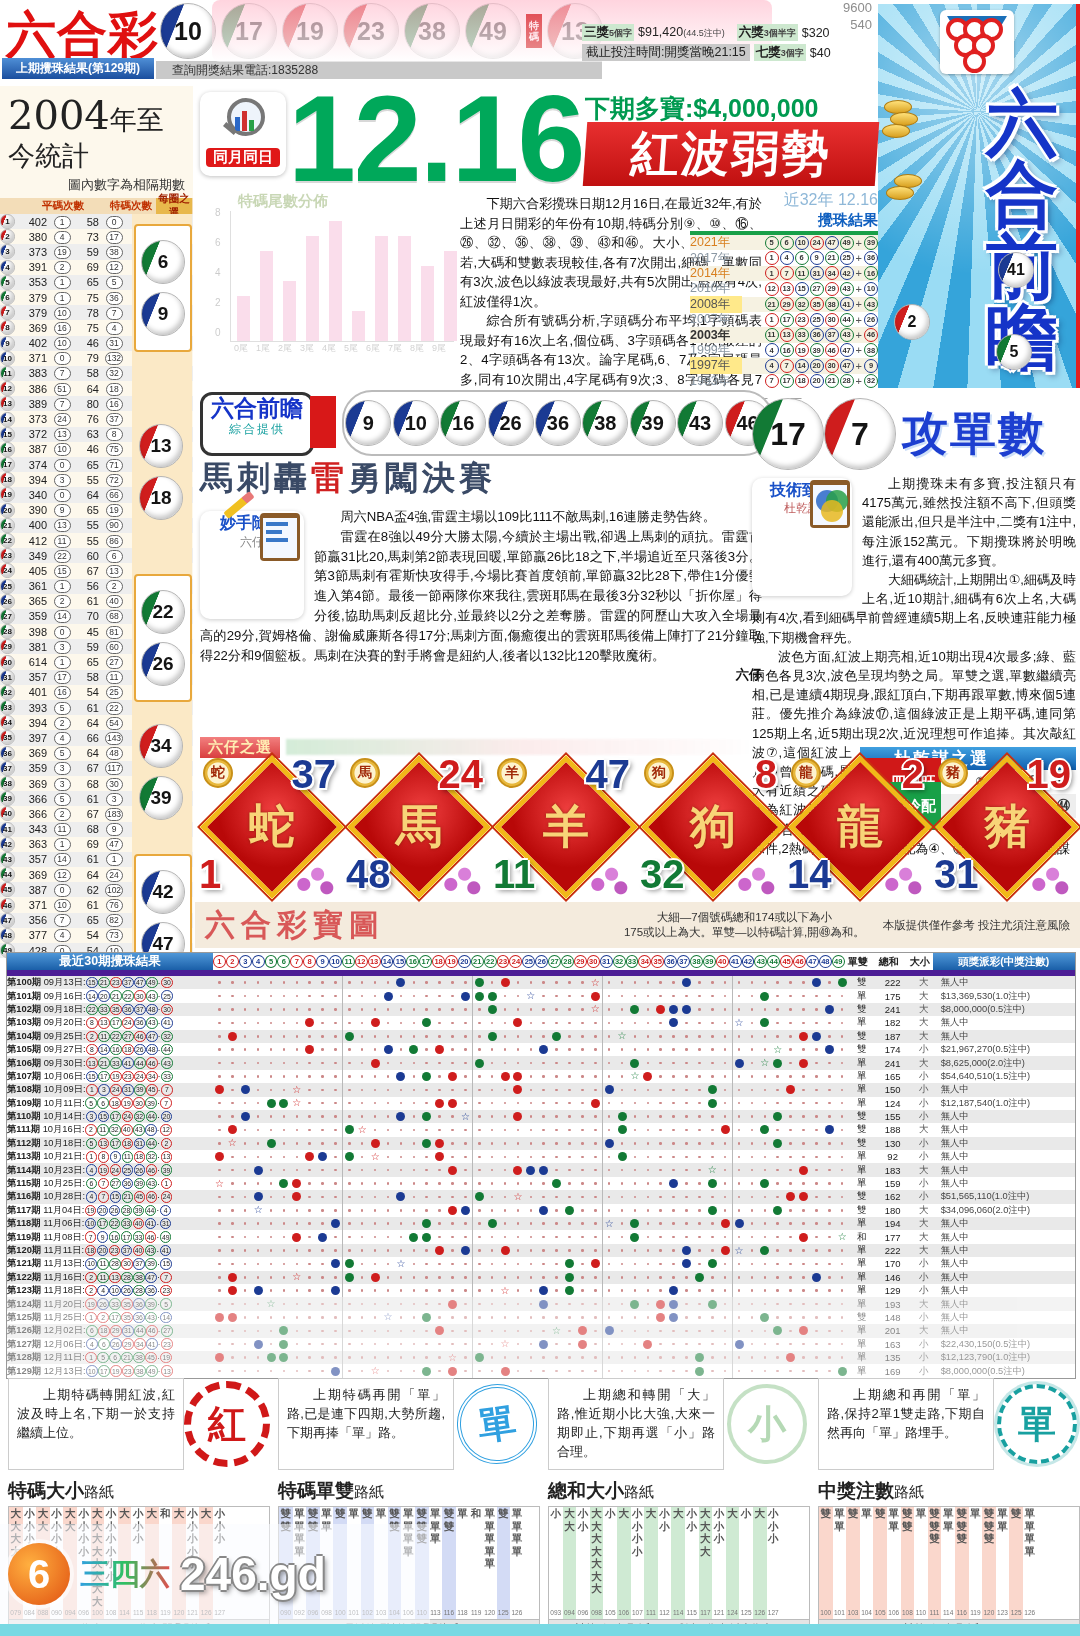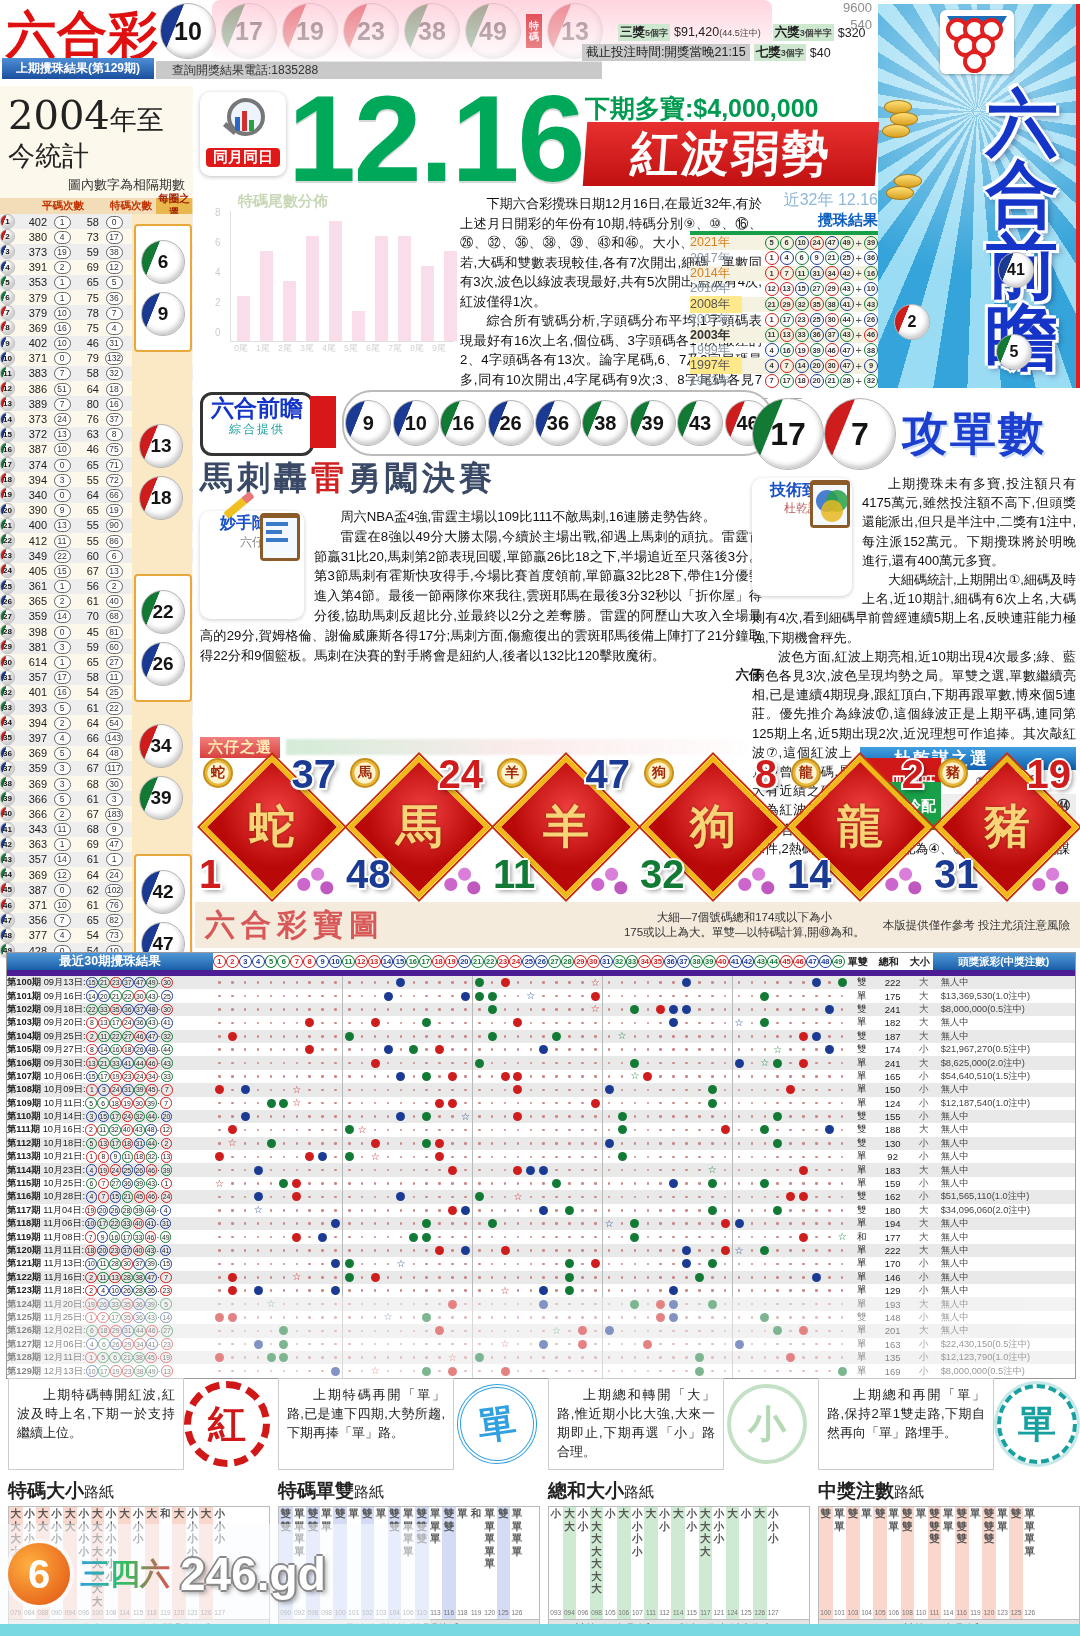--- a/index.html
+++ b/index.html
@@ -248,21 +248,21 @@
       <span class="ball" style="width:54px;height:54px;font-size:25px;background:linear-gradient(112deg,#cf1d1d 30%,#fff 31%);opacity:.55;">19</span>
       <span class="ball" style="width:54px;height:54px;font-size:25px;background:linear-gradient(112deg,#cf1d1d 30%,#fff 31%);opacity:.55;">23</span>
       <span class="ball" style="width:54px;height:54px;font-size:25px;background:linear-gradient(112deg,#127a35 30%,#fff 31%);opacity:.55;">38</span>
       <span class="ball" style="width:54px;height:54px;font-size:25px;background:linear-gradient(112deg,#127a35 30%,#fff 31%);opacity:.55;">49</span>
       <span class="sptag">特<br>碼</span>
       <span class="ball" style="width:54px;height:54px;font-size:25px;background:linear-gradient(112deg,#cf1d1d 30%,#fff 31%);opacity:.5;">13</span>
     </div>
   <div class="abs" id="hdr-wash"></div>
   <div class="abs" id="hdr-prizes">
       <div class="przfade">9600<br>540</div>
-      <div class="przrow" style="margin-top:24px;margin-left:36px;">
+      <div class="przrow" style="margin-top:24px;">
     <span class="przname">三獎<span class="przsub">5個字</span></span>
     <span>$91,420<span class="przsub">(44.5注中)</span></span>
     <span class="przname" style="margin-left:8px;">六獎<span class="przsub">3個半字</span></span>
     <span>$320</span>
       </div>
       <div class="przrow">
         <span id="hdr-deadline">截止投注時間:開獎當晚21:15</span>
     <span class="przname">七獎<span class="przsub">3個字</span></span>
     <span>$40</span>
       </div>

